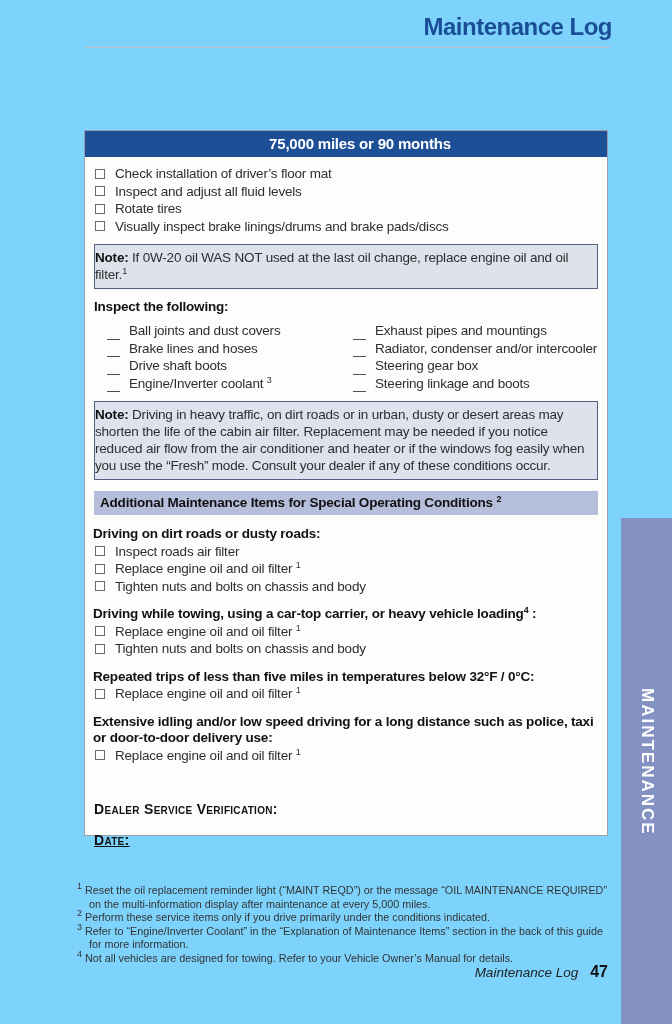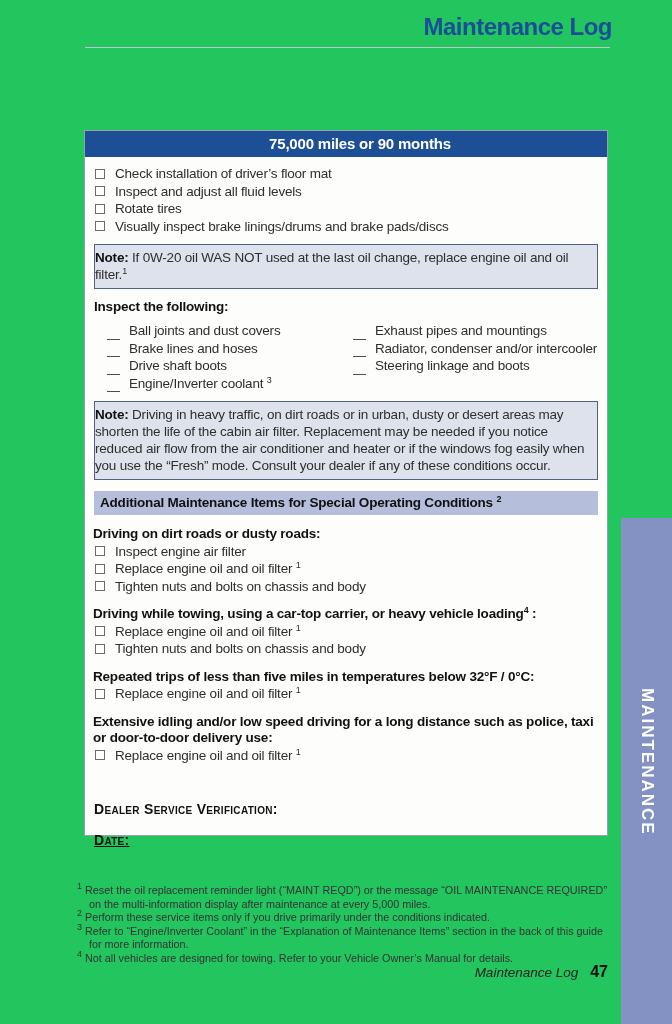--- a/index.html
+++ b/index.html
@@ -1,19 +1,19 @@
 <!DOCTYPE html>
 <html><head>
 <meta charset="utf-8">
 <style>
   * { margin:0; padding:0; box-sizing:border-box; }
   body { background:#e8e8e8; font-family:"Liberation Sans", sans-serif; }
   .page {
     position:relative; width:672px; height:1024px; margin:0 auto;
-    background:#22c55e; overflow:hidden; color:#2e2e2e;
+    background:#7dd3fc; overflow:hidden; color:#2e2e2e;
   }
   .page-title {
     position:absolute; top:13px; right:60px;
     font-size:24px; font-weight:bold; color:#1a4e96; letter-spacing:-0.5px;
   }
   .title-rule {
     position:absolute; top:47px; left:85px; width:525px; height:1px; background:#c0c5cd;
   }
   .main-box {
     position:absolute; left:84px; top:130px; width:524px; height:706px;
@@ -133,38 +133,42 @@
           <div class="inspect-item">
             <span class="uline"></span>
             <span><span>Exhaust pipes and mountings</span><sup></sup></span>
           </div>
           <div class="inspect-item">
             <span class="uline"></span>
             <span><span>Radiator, condenser and/or intercooler</span><sup></sup></span>
           </div>
           <div class="inspect-item">
             <span class="uline"></span>
+            <span><span>Steering gear box</span><sup></sup></span>
+          </div>
+          <div class="inspect-item">
+            <span class="uline"></span>
             <span><span>Steering linkage and boots</span><sup></sup></span>
           </div>
         </div>
       </div>
 
       <div class="note-box">
         <span class="note-label">Note:</span><span> Driving in heavy traffic, on dirt roads or in urban, dusty or desert areas may shorten the life of the cabin air filter. Replacement may be needed if you notice reduced air flow from the air conditioner and heater or if the windows fog easily when you use the “Fresh” mode. Consult your dealer if any of these conditions occur.</span>
       </div>
 
       <div class="section-bar">
         <span>Additional Maintenance Items for Special Operating Conditions </span><sup>2</sup>
       </div>
 
       <div>
         <div class="cond-heading"><span>Driving on dirt roads or dusty roads:</span><sup></sup><span></span></div>
         <div class="check-row">
           <span class="checkbox"></span>
-          <span><span>Inspect engine air filter</span><sup></sup></span>
+          <span><span>Inspect roads air filter</span><sup></sup></span>
         </div>
         <div class="check-row">
           <span class="checkbox"></span>
           <span><span>Replace engine oil and oil filter </span><sup>1</sup></span>
         </div>
         <div class="check-row">
           <span class="checkbox"></span>
           <span><span>Tighten nuts and bolts on chassis and body</span><sup></sup></span>
         </div>
       </div>

